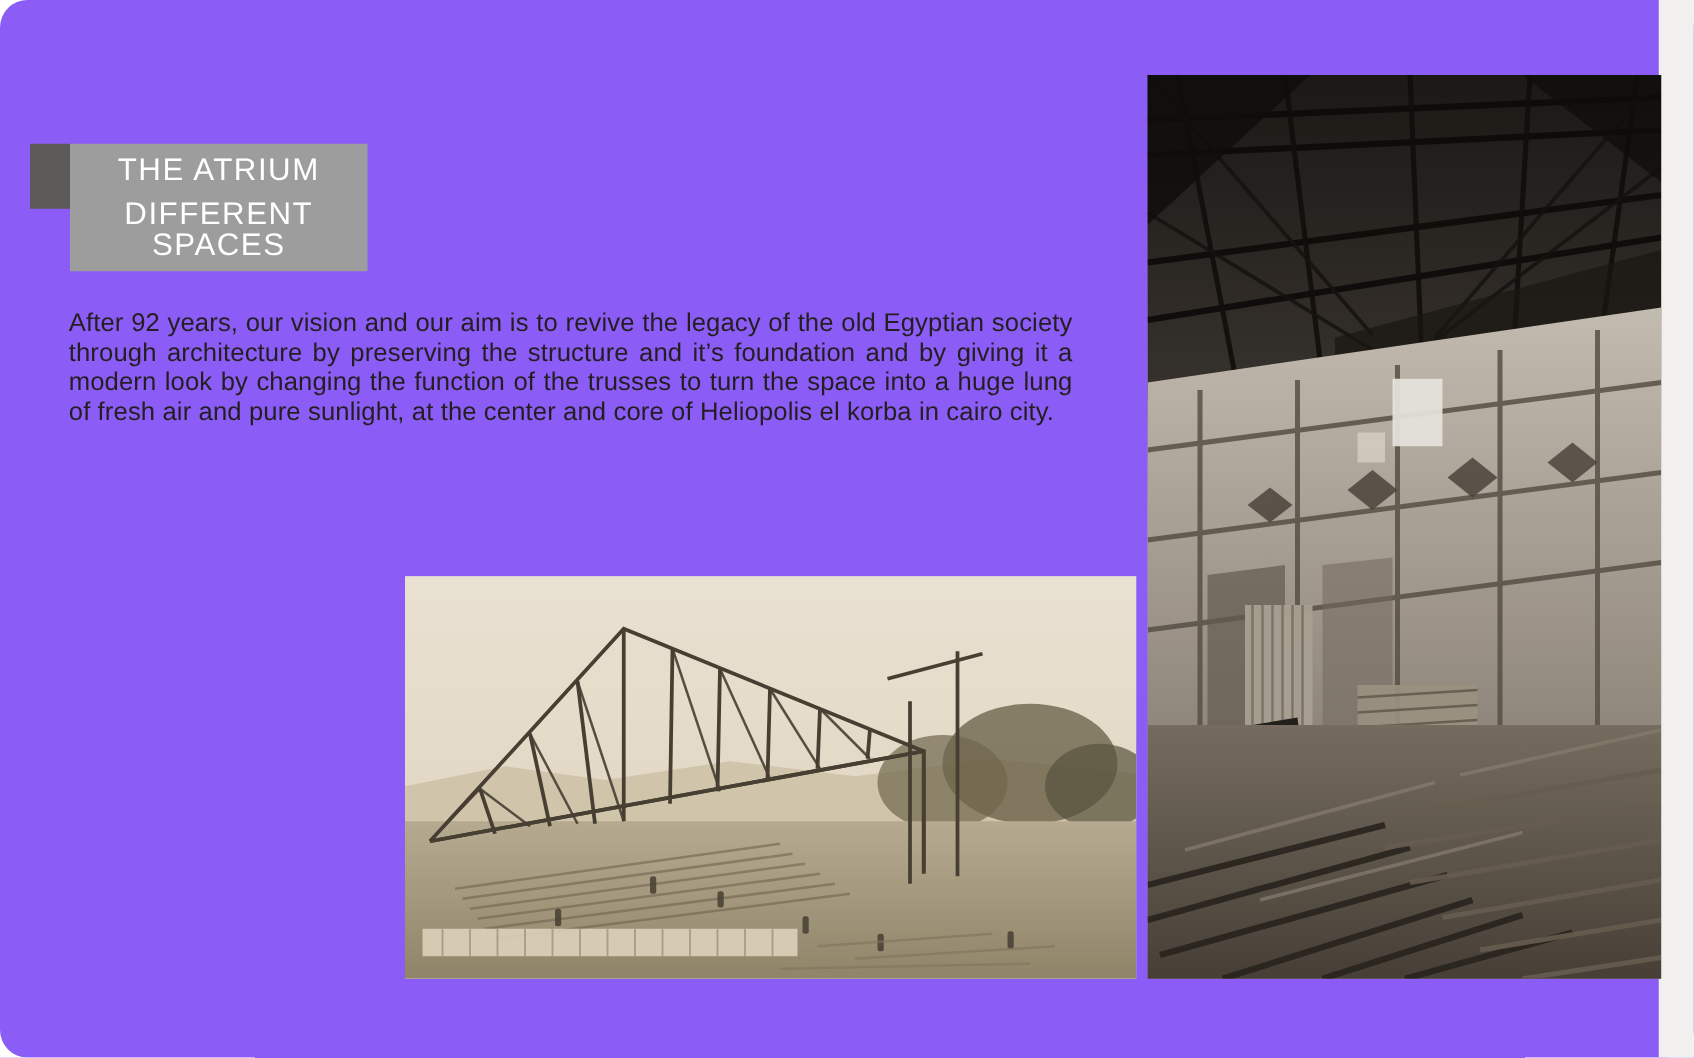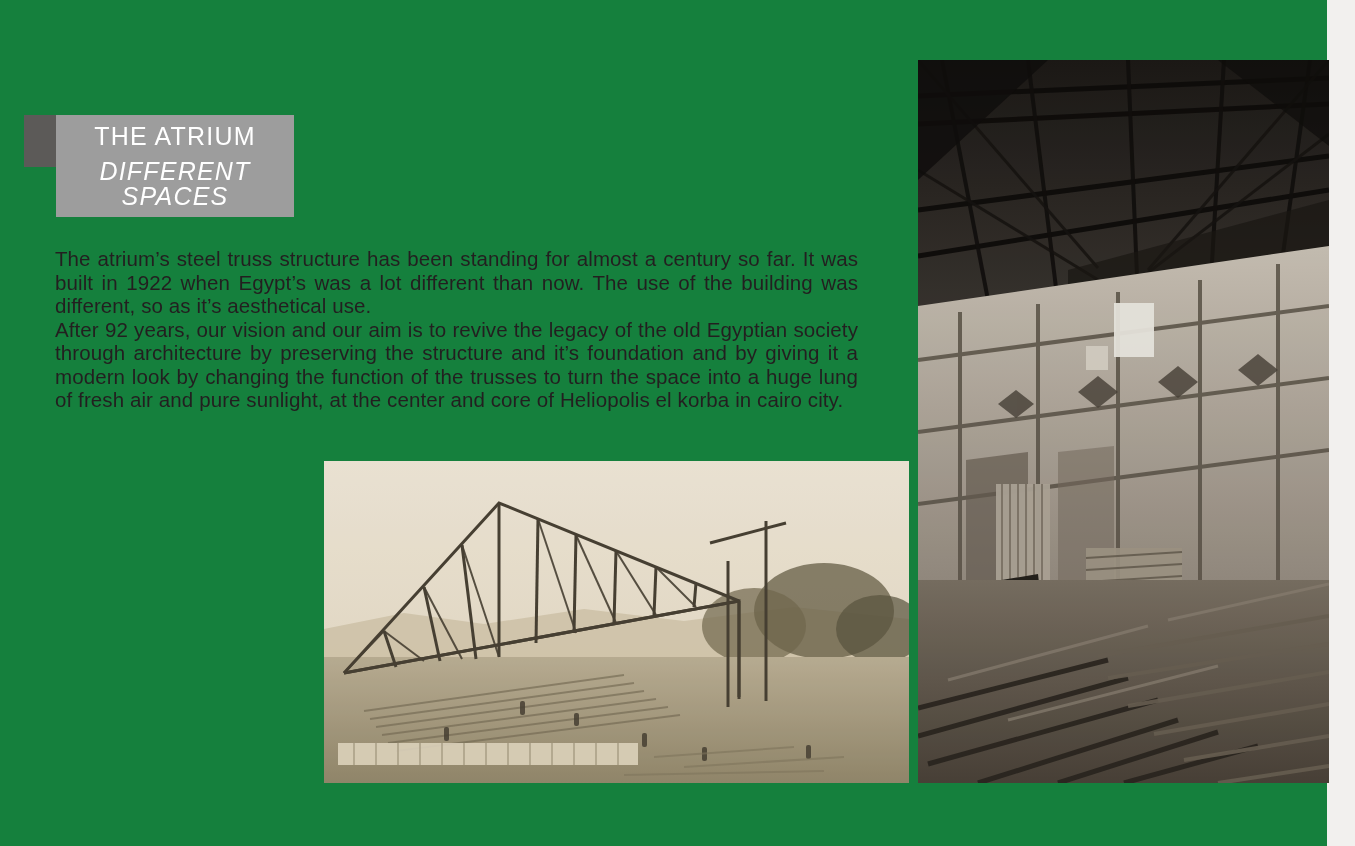--- a/index.html
+++ b/index.html
@@ -12,21 +12,22 @@
     height: 846px;
     position: relative;
     overflow: hidden;
     font-family: "Liberation Sans", sans-serif;
     color: #231f20;
   }
 
   .slide {
     position: absolute;
     inset: 0;
-    background: #15803d;
+    background: #8b5cf6;
+    border-radius: 22px;
   }
 
   
   .edge-strip {
     position: absolute;
     top: 0;
     right: 0;
     width: 28px;
     height: 846px;
     background: #f2f0ee;
@@ -76,21 +77,20 @@
     line-height: 1;
     text-align: center;
   }
   .title-line-2 {
     color: #ffffff;
     font-size: 25px;
     letter-spacing: 1.2px;
     font-weight: 400;
     line-height: 1;
     text-align: center;
-    font-style: italic;
   }
 
   
   .body-text {
     position: absolute;
     left: 55px;
     top: 247px;
     width: 803px;
   }
   .para {
@@ -145,21 +145,20 @@
   <div class="title-block">
     <div class="title-dark-tab"></div>
     <div class="title-gray-panel"></div>
     <div class="title-lines">
       <div class="title-line-1">THE ATRIUM</div>
       <div class="title-line-2">DIFFERENT SPACES</div>
     </div>
   </div>
 
   <div class="body-text">
-    <p class="para">The atrium’s steel truss structure has been standing for almost a century so far. It was built in 1922 when Egypt’s was a lot different than now. The use of the building was different, so as it’s aesthetical use.</p>
     <p class="para last-left">After 92 years, our vision and our aim is to revive the legacy of the old Egyptian society through architecture by preserving the structure and it’s foundation and by giving it a modern look by changing the function of the trusses to turn the space into a huge lung of fresh air and pure sunlight, at the center and core of Heliopolis el korba in cairo city.</p>
   </div>
 
   <div class="photo photo-truss">
     <svg viewBox="0 0 585 322" preserveAspectRatio="none">
       <defs>
         <linearGradient id="skyG" x1="0" y1="0" x2="0" y2="1">
           <stop offset="0%" stop-color="#f3ece0"></stop>
           <stop offset="60%" stop-color="#eae1d0"></stop>
           <stop offset="100%" stop-color="#dcd2bd"></stop>

